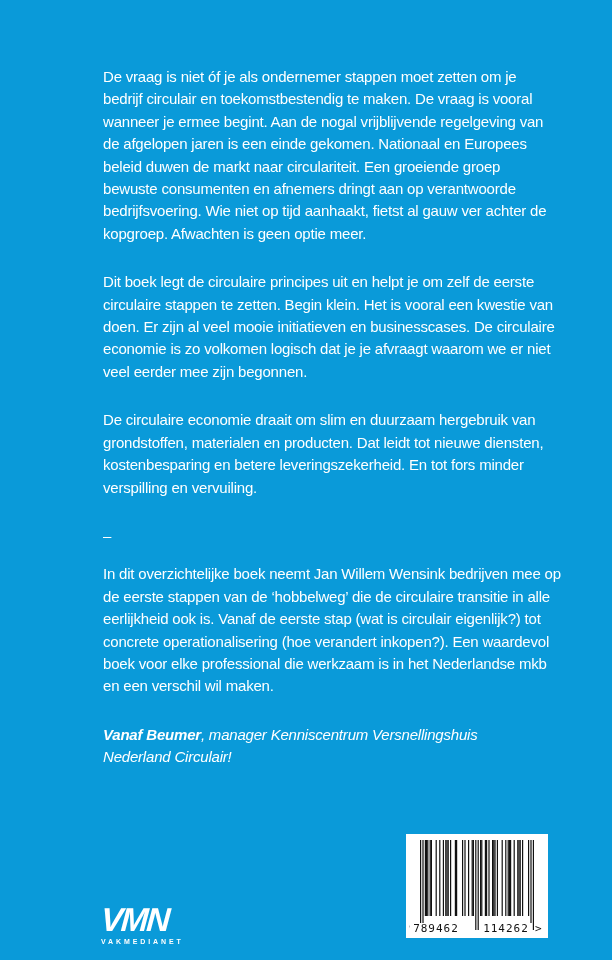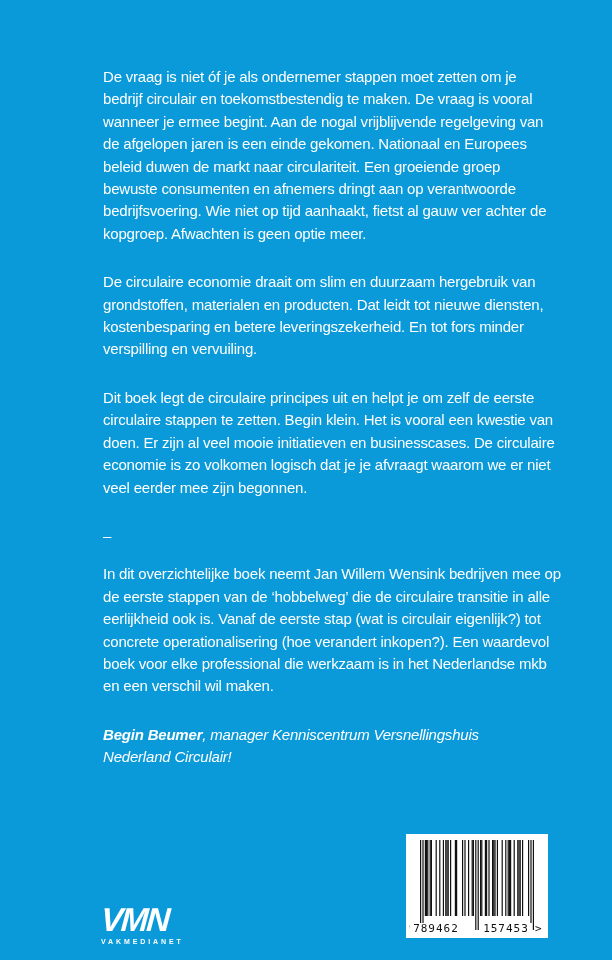--- a/index.html
+++ b/index.html
@@ -80,37 +80,37 @@
 
   <div class="text-col" style="color: rgb(255, 255, 255);">
     <p class="body">De vraag is niet óf je als ondernemer stappen moet zetten om je
 bedrijf circulair en toekomstbestendig te maken. De vraag is vooral
 wanneer je ermee begint. Aan de nogal vrijblijvende regelgeving van
 de afgelopen jaren is een einde gekomen. Nationaal en Europees
 beleid duwen de markt naar circulariteit. Een groeiende groep
 bewuste consumenten en afnemers dringt aan op verantwoorde
 bedrijfsvoering. Wie niet op tijd aanhaakt, fietst al gauw ver achter de
 kopgroep. Afwachten is geen optie meer.</p>
-    <p class="body">De circulaire economie draait om slim en duurzaam hergebruik van
-grondstoffen, materialen en producten. Dat leidt tot nieuwe diensten,
-kostenbesparing en betere leveringszekerheid. En tot fors minder
-verspilling en vervuiling.</p>
     <p class="body">Dit boek legt de circulaire principes uit en helpt je om zelf de eerste
 circulaire stappen te zetten. Begin klein. Het is vooral een kwestie van
 doen. Er zijn al veel mooie initiatieven en businesscases. De circulaire
 economie is zo volkomen logisch dat je je afvraagt waarom we er niet
 veel eerder mee zijn begonnen.</p>
+    <p class="body">De circulaire economie draait om slim en duurzaam hergebruik van
+grondstoffen, materialen en producten. Dat leidt tot nieuwe diensten,
+kostenbesparing en betere leveringszekerheid. En tot fors minder
+verspilling en vervuiling.</p>
     <p class="divider">–</p>
     <p class="quote">In dit overzichtelijke boek neemt Jan Willem Wensink bedrijven mee op
 de eerste stappen van de ‘hobbelweg’ die de circulaire transitie in alle
 eerlijkheid ook is. Vanaf de eerste stap (wat is circulair eigenlijk?) tot
 concrete operationalisering (hoe verandert inkopen?). Een waardevol
 boek voor elke professional die werkzaam is in het Nederlandse mkb
 en een verschil wil maken.</p>
-    <p class="attribution"><strong>Begin Beumer</strong><span>, manager Kenniscentrum Versnellingshuis
+    <p class="attribution"><strong>Vanaf Beumer</strong><span>, manager Kenniscentrum Versnellingshuis
 Nederland Circulair!</span></p>
   </div>
 
   <div class="logo">
     <div class="logo-acronym">VMN</div>
     <div class="logo-name">VAKMEDIANET</div>
   </div>
 
   <div class="barcode-box">
     <div class="barcode-bars" id="barcode-bars"><svg viewBox="0 0 95 90" preserveAspectRatio="none" style="width: 100%; height: 100%;">
@@ -156,18 +156,18 @@
           <rect x="82" y="0" width="1" height="76" fill="#111111"></rect>
           <rect x="83" y="0" width="1" height="76" fill="#111111"></rect>
           <rect x="85" y="0" width="1" height="76" fill="#111111"></rect>
           <rect x="90" y="0" width="1" height="76" fill="#111111"></rect>
           <rect x="92" y="0" width="1" height="90" fill="#111111"></rect>
           <rect x="94" y="0" width="1" height="90" fill="#111111"></rect>
         </svg></div>
     <div class="barcode-digits">
       <span class="bd-lead">9</span>
       <span class="bd-g1">789462</span>
-      <span class="bd-g2">157453</span>
+      <span class="bd-g2">114262</span>
       <span class="bd-gt">&gt;</span>
     </div>
   </div>
 
 </div>
 
 </body></html>

